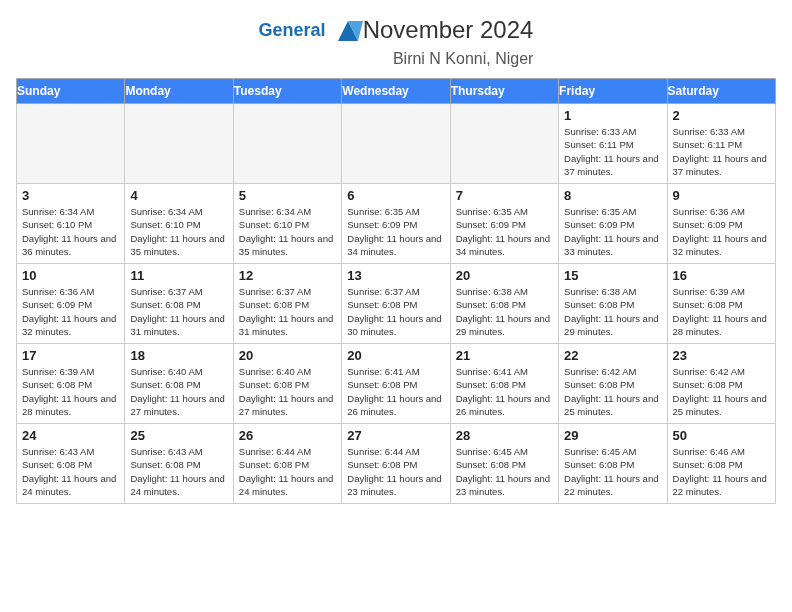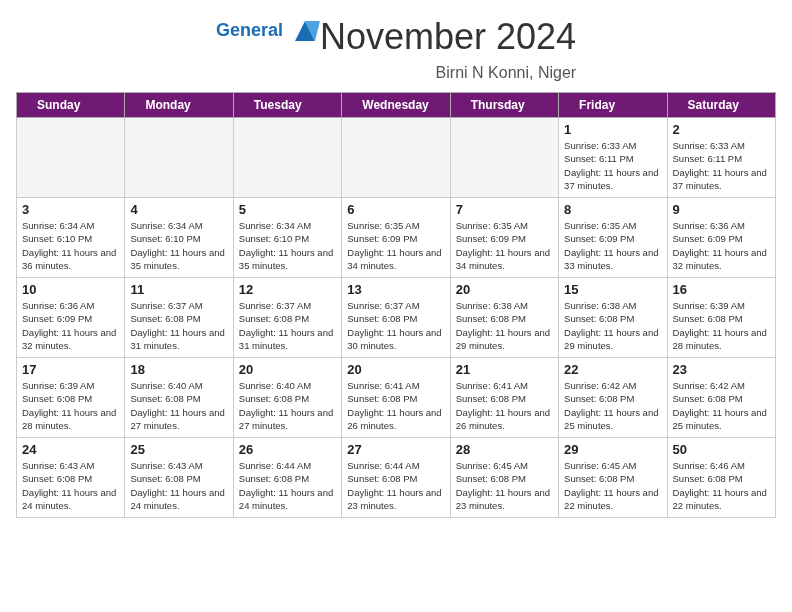--- a/index.html
+++ b/index.html
@@ -31,39 +31,39 @@
     }
     .logo-icon {
       width: 30px;
       height: 30px;
       margin-left: 3px;
     }
     .title-block {
       text-align: right;
     }
     .month-title {
-      font-size: 36px;
+      font-size: 24px;
       font-weight: normal;
       color: #333;
     }
     .location-title {
       font-size: 16px;
       color: #555;
       margin-top: 6px;
     }
     table {
       width: 100%;
       border-collapse: collapse;
       table-layout: fixed;
     }
     th {
-      background-color: #701a75;
+      background-color: #3b82f6;
       color: #fff;
       font-size: 12px;
-      padding: 5px 20px;
+      padding: 5px 0;
       text-align: left;
       border: 1px solid #aaa;
     }
     td {
       border: 1px solid #ccc;
       vertical-align: top;
       padding: 4px 5px;
       font-size: 10px;
       color: #333;
       height: 80px;

